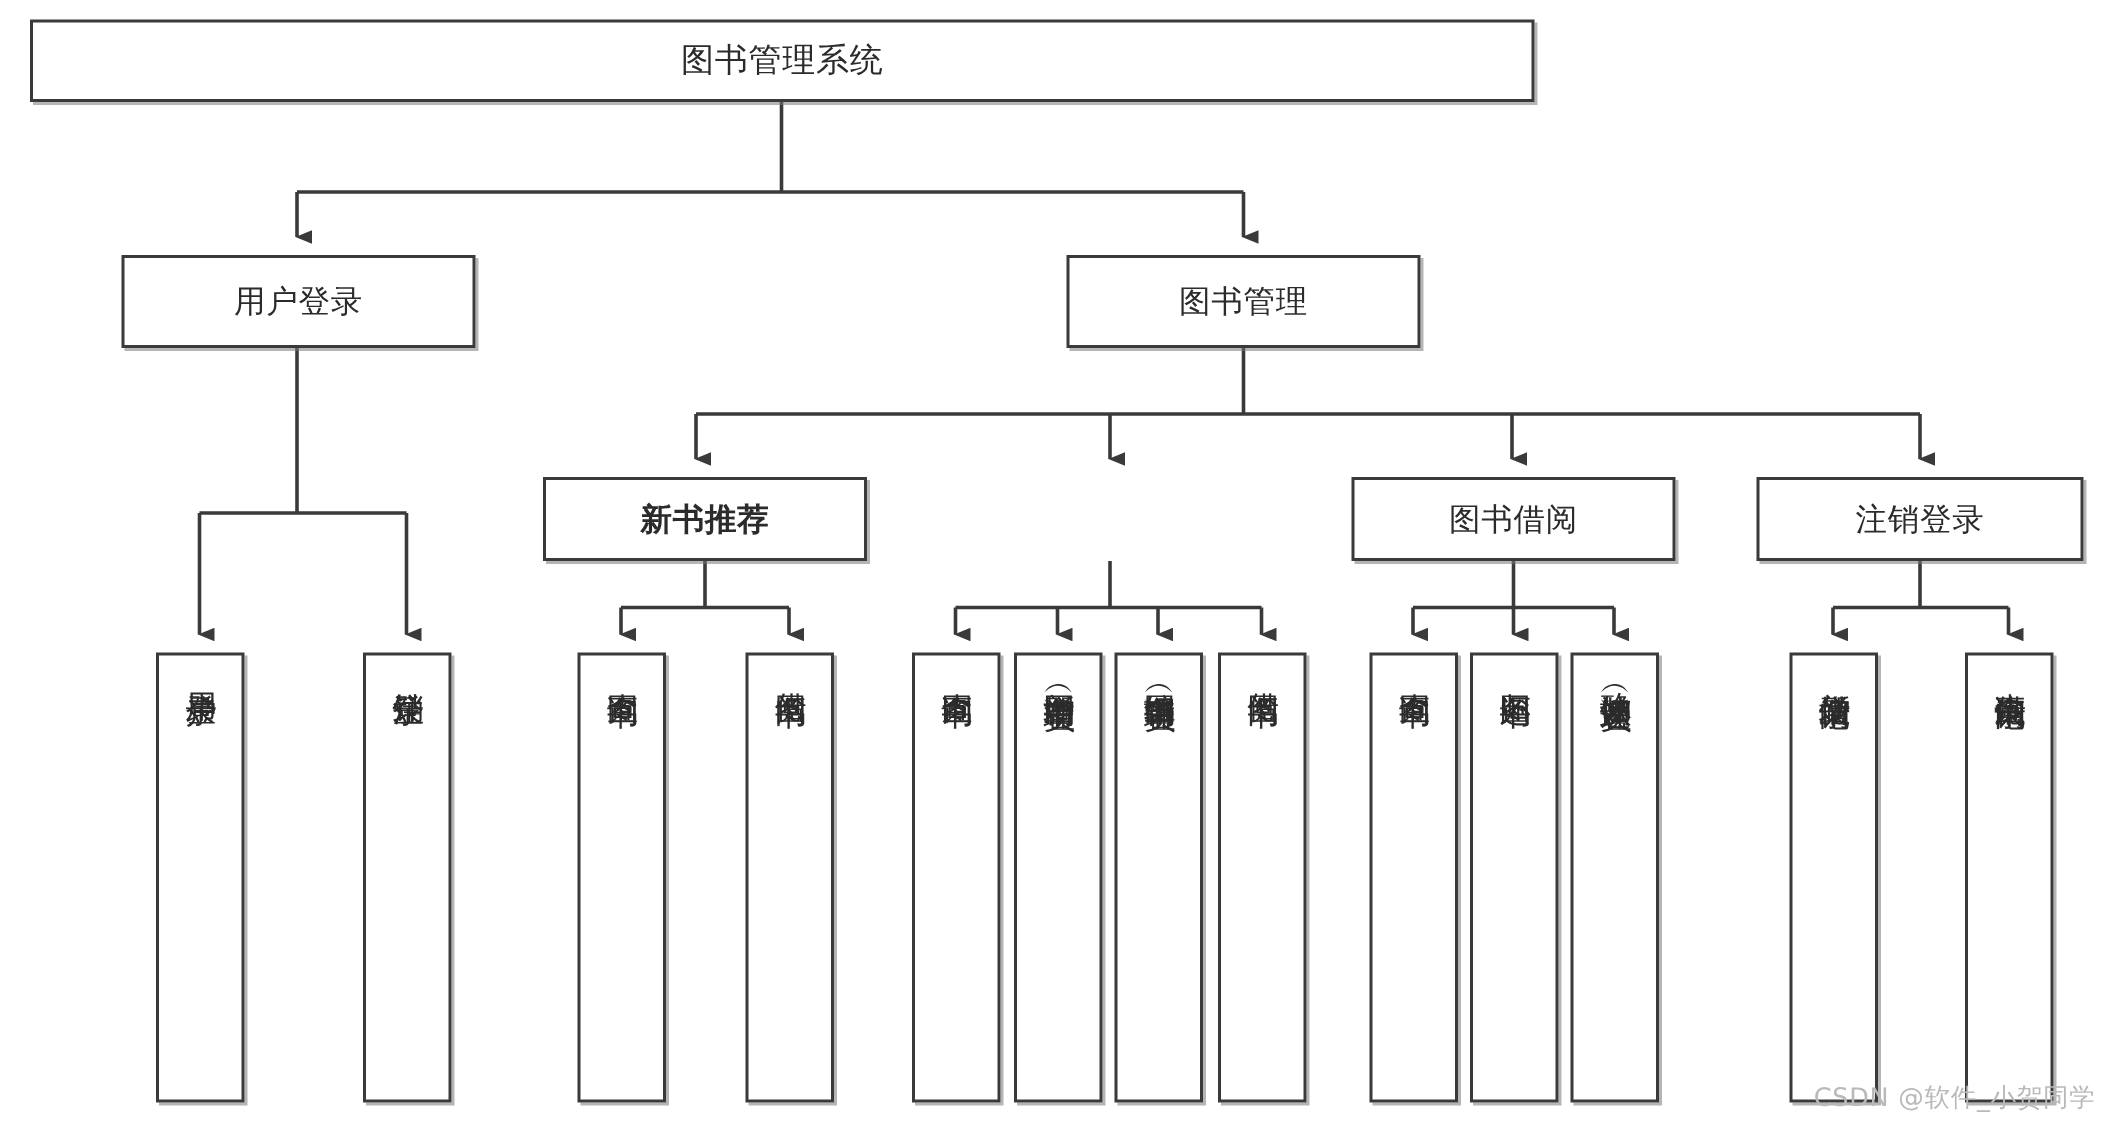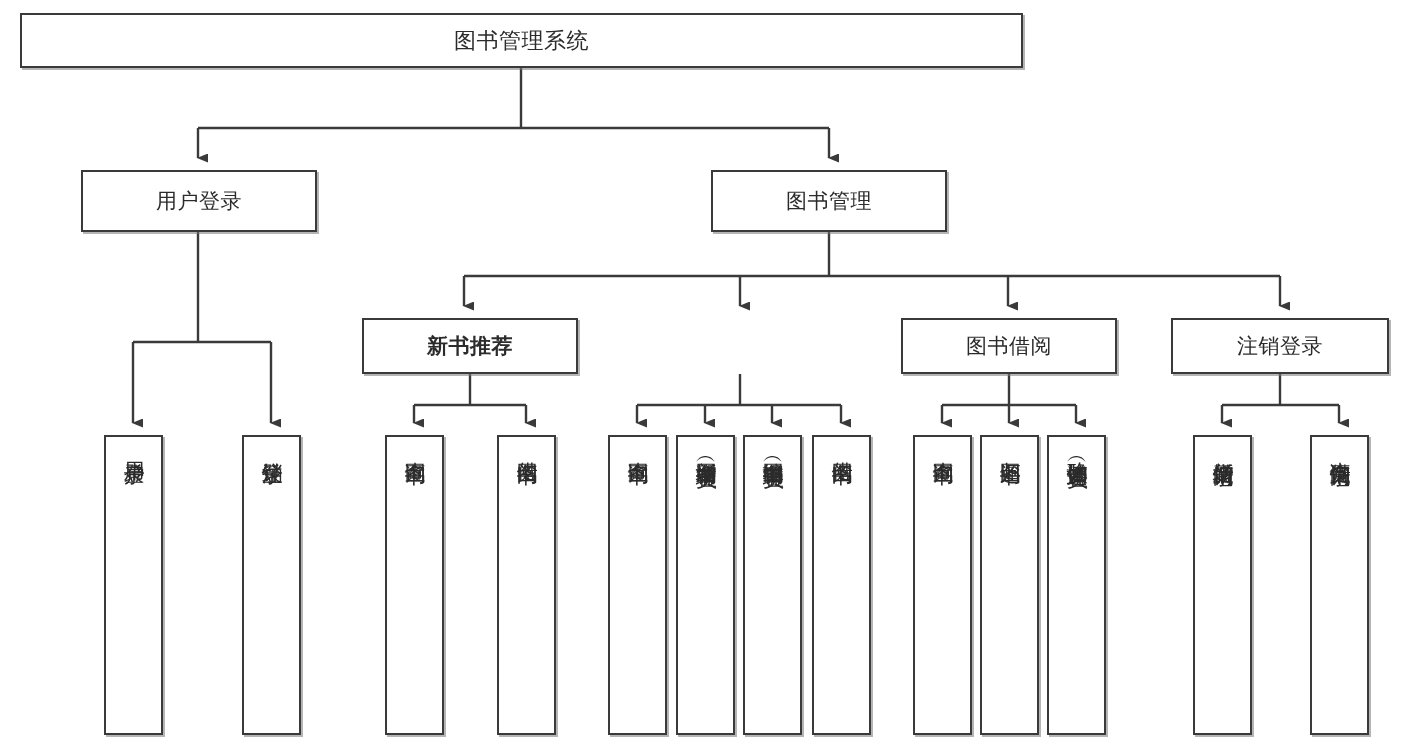--- a/index.html
+++ b/index.html
@@ -204,14 +204,15 @@
   </div>
 
   <div class="node leaf" style="left:1193px; top:435px; width:59px; height:300px;">
     <span class="label">新增借阅记录</span>
   </div>
 
   <div class="node leaf" style="left:1310px; top:435px; width:59px; height:300px;">
     <span class="label">查询借阅记录</span>
   </div>
 
+  <div id="watermark">CSDN @软件_小贺同学</div>
 
 </div>
 
 </body></html>

